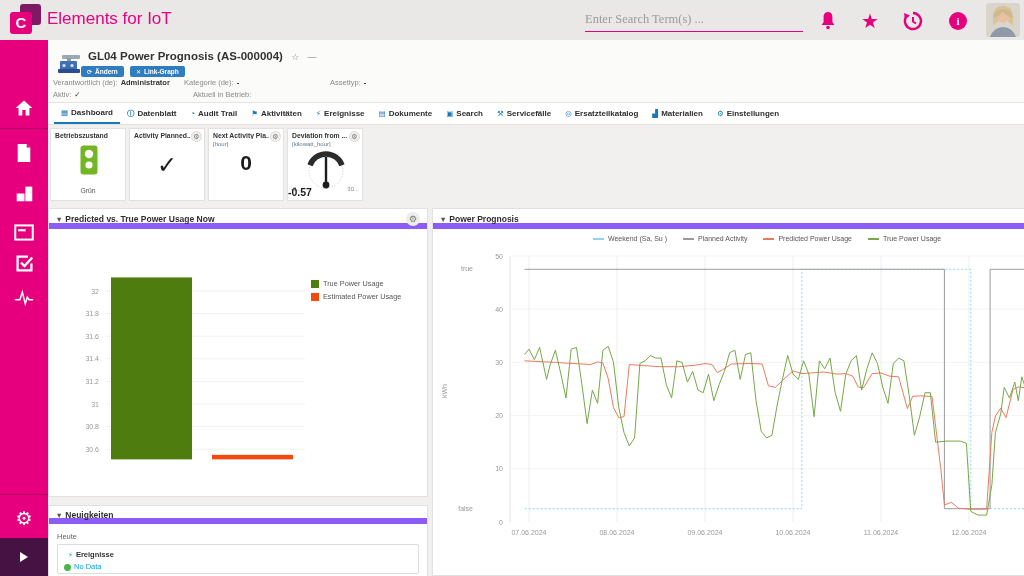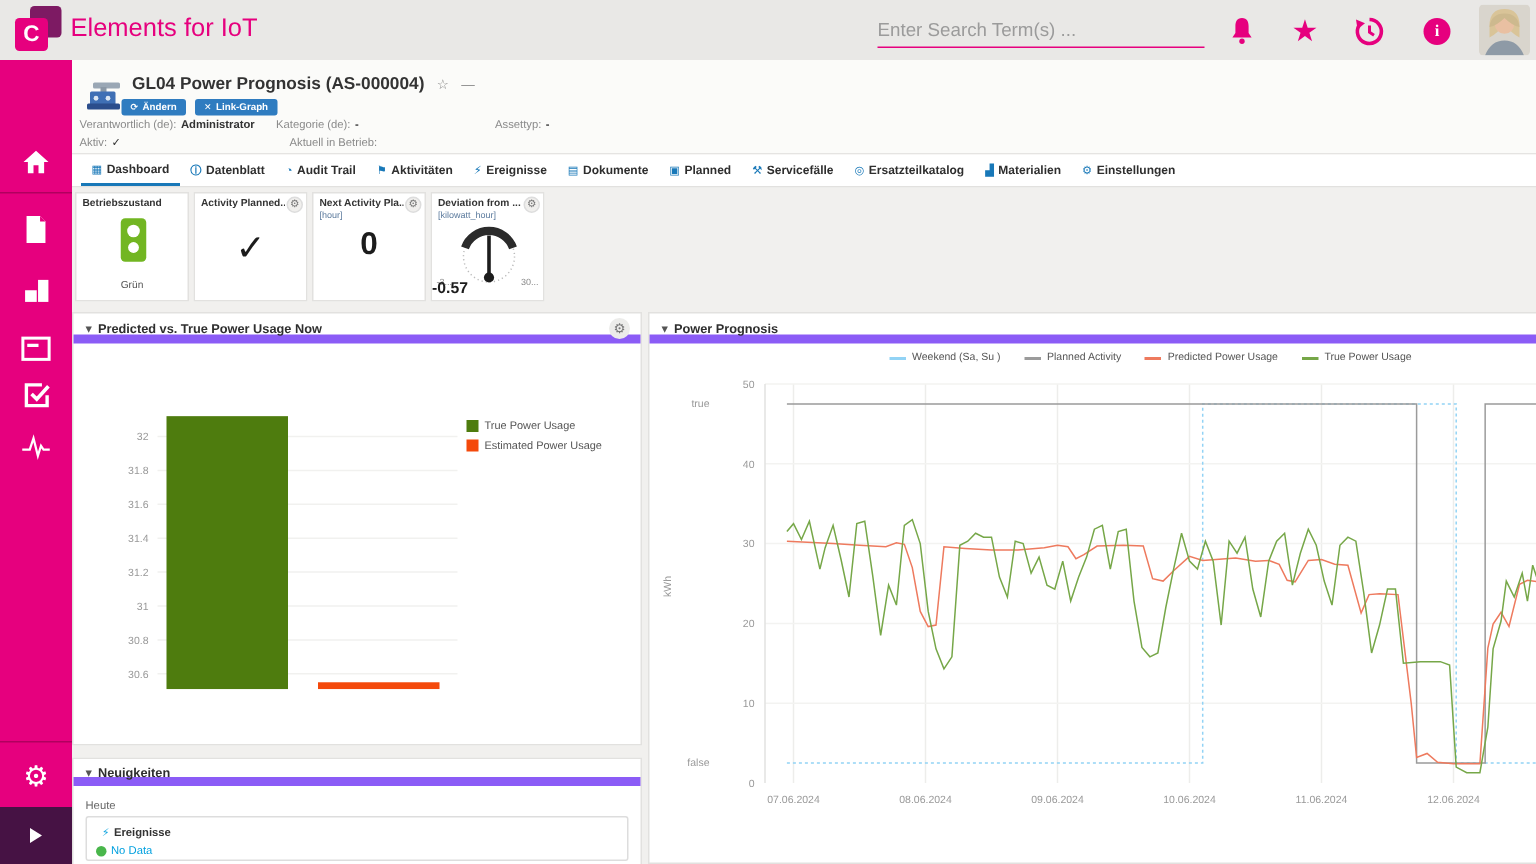--- a/index.html
+++ b/index.html
@@ -4,21 +4,21 @@
 <style>
   * { margin:0; padding:0; box-sizing:border-box; }
   html,body { width:1024px; height:576px; overflow:hidden; font-family:"Liberation Sans","DejaVu Sans",sans-serif; background:#f1f0ee; }
   .abs { position:absolute; }
   
   .topbar { position:absolute; left:0; top:0; width:1024px; height:40px; background:#e9e8e6; z-index:5; }
   .logo-wrap { position:absolute; left:10px; top:4px; width:34px; height:32px; }
   .logo-back { position:absolute; left:10px; top:0; width:21px; height:21px; background:#7d1a63; border-radius:3px; }
   .logo-front { position:absolute; left:0; top:8px; width:22px; height:22px; background:#e6007e; border-radius:3px; color:#fff; font-weight:bold; font-size:15px; text-align:center; line-height:22px; }
   .app-title { position:absolute; left:47px; top:9px; font-size:17px; font-weight:400; color:#e6007e; }
-  .search { position:absolute; left:585px; top:8px; width:218px; height:24px; border:none; border-bottom:1px solid #e6007e; background:transparent; font-size:12.5px; color:#555; outline:none; font-family:Liberation Sans, sans-serif; }
+  .search { position:absolute; left:585px; top:8px; width:218px; height:24px; border:none; border-bottom:1px solid #e6007e; background:transparent; font-size:12.5px; color:#555; outline:none; font-family:Liberation Serif, serif; }
   .search::placeholder { color:#9b9b9b; }
   .top-ico { position:absolute; top:9px; width:24px; height:24px; display:flex; align-items:center; justify-content:center; cursor:pointer; }
   .star-glyph { color:#e6007e; font-size:20px; line-height:20px; }
   .info-circle { width:18px; height:18px; border-radius:50%; background:#e6007e; color:#fff; font-size:11px; font-weight:bold; font-family:"Liberation Serif",serif; text-align:center; line-height:18px; }
   .avatar { position:absolute; left:986px; top:3px; width:34px; height:34px; border-radius:3px; overflow:hidden; }
   
   .side { position:absolute; left:0; top:40px; width:48px; height:536px; background:#e6007e; z-index:4; }
   .sicon { position:absolute; left:0; width:48px; height:30px; display:flex; align-items:center; justify-content:center; cursor:pointer; }
   .side .sep { position:absolute; left:0; width:48px; height:1px; background:#b1005f; }
   .side-bottom { position:absolute; left:0; top:498px; width:48px; height:38px; background:#461244; display:flex; align-items:center; justify-content:center; }
@@ -198,21 +198,21 @@
   <div class="tab">
       <span class="tico">⚡</span>
       <span>Ereignisse</span>
     </div>
   <div class="tab">
       <span class="tico">▤</span>
       <span>Dokumente</span>
     </div>
   <div class="tab">
       <span class="tico">▣</span>
-      <span>Planned</span>
+      <span>Search</span>
     </div>
   <div class="tab">
       <span class="tico">⚒</span>
       <span>Servicefälle</span>
     </div>
   <div class="tab">
       <span class="tico">◎</span>
       <span>Ersatzteilkatalog</span>
     </div>
   <div class="tab">

